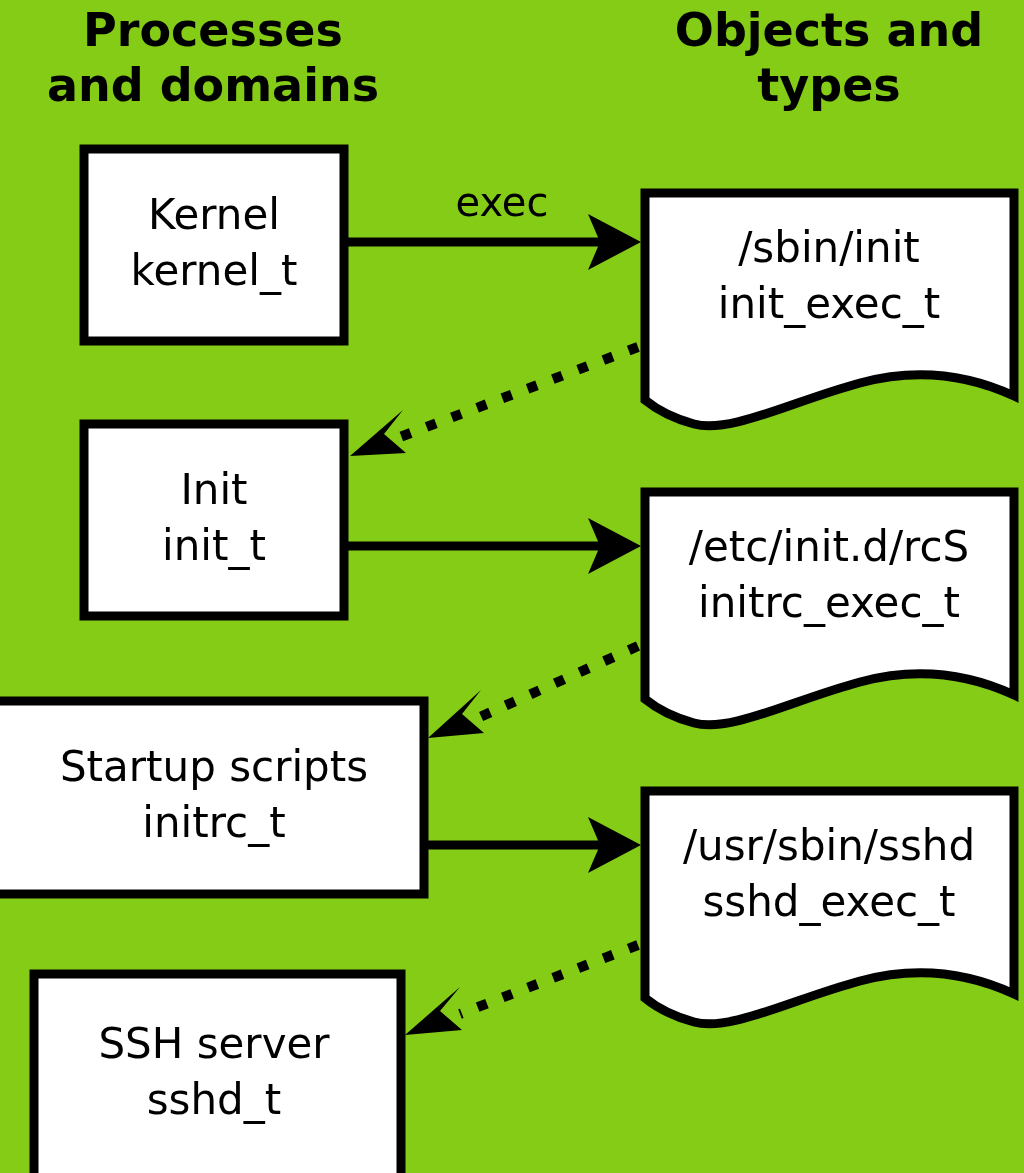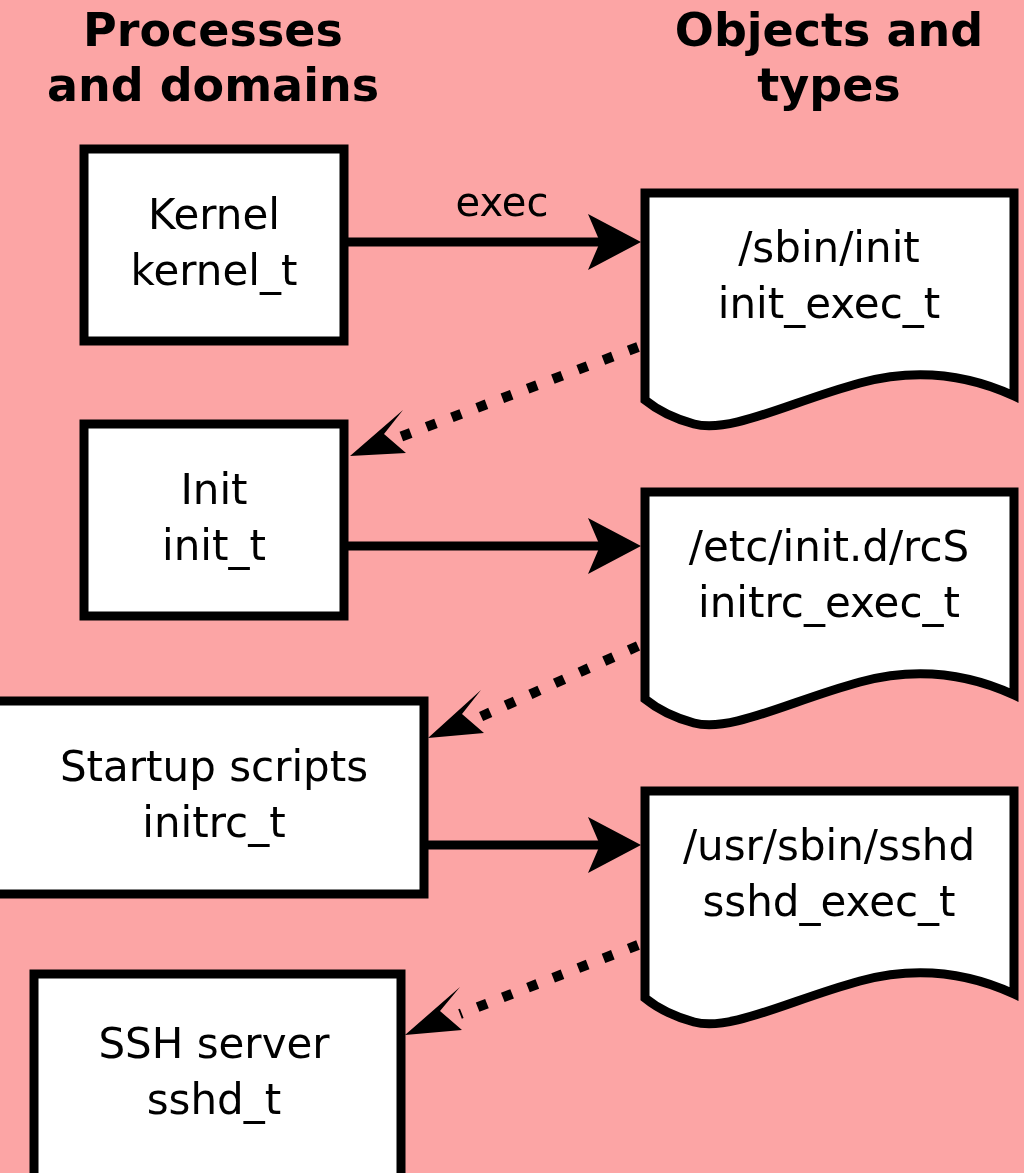--- a/index.html
+++ b/index.html
@@ -10,21 +10,21 @@
   body {
     width: 1024px;
     height: 1173px;
     overflow: hidden;
     font-family: "DejaVu Sans", sans-serif;
   }
   #diagram-root {
     position: relative;
     width: 1024px;
     height: 1173px;
-    background: #fca5a5;
+    background: #84cc16;
   }
   svg.canvas {
     display: block;
     width: 1024px;
     height: 1173px;
   }
   text {
     fill: #000000;
     font-family: "DejaVu Sans", sans-serif;
   }

